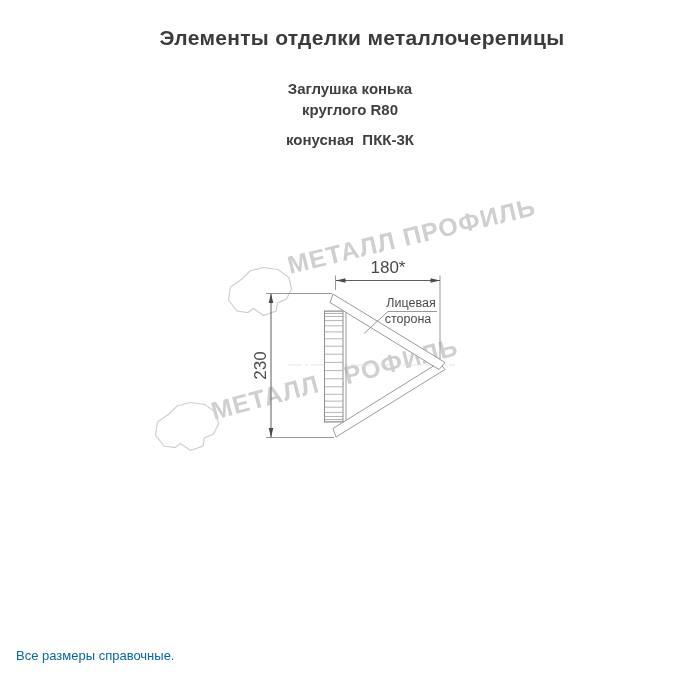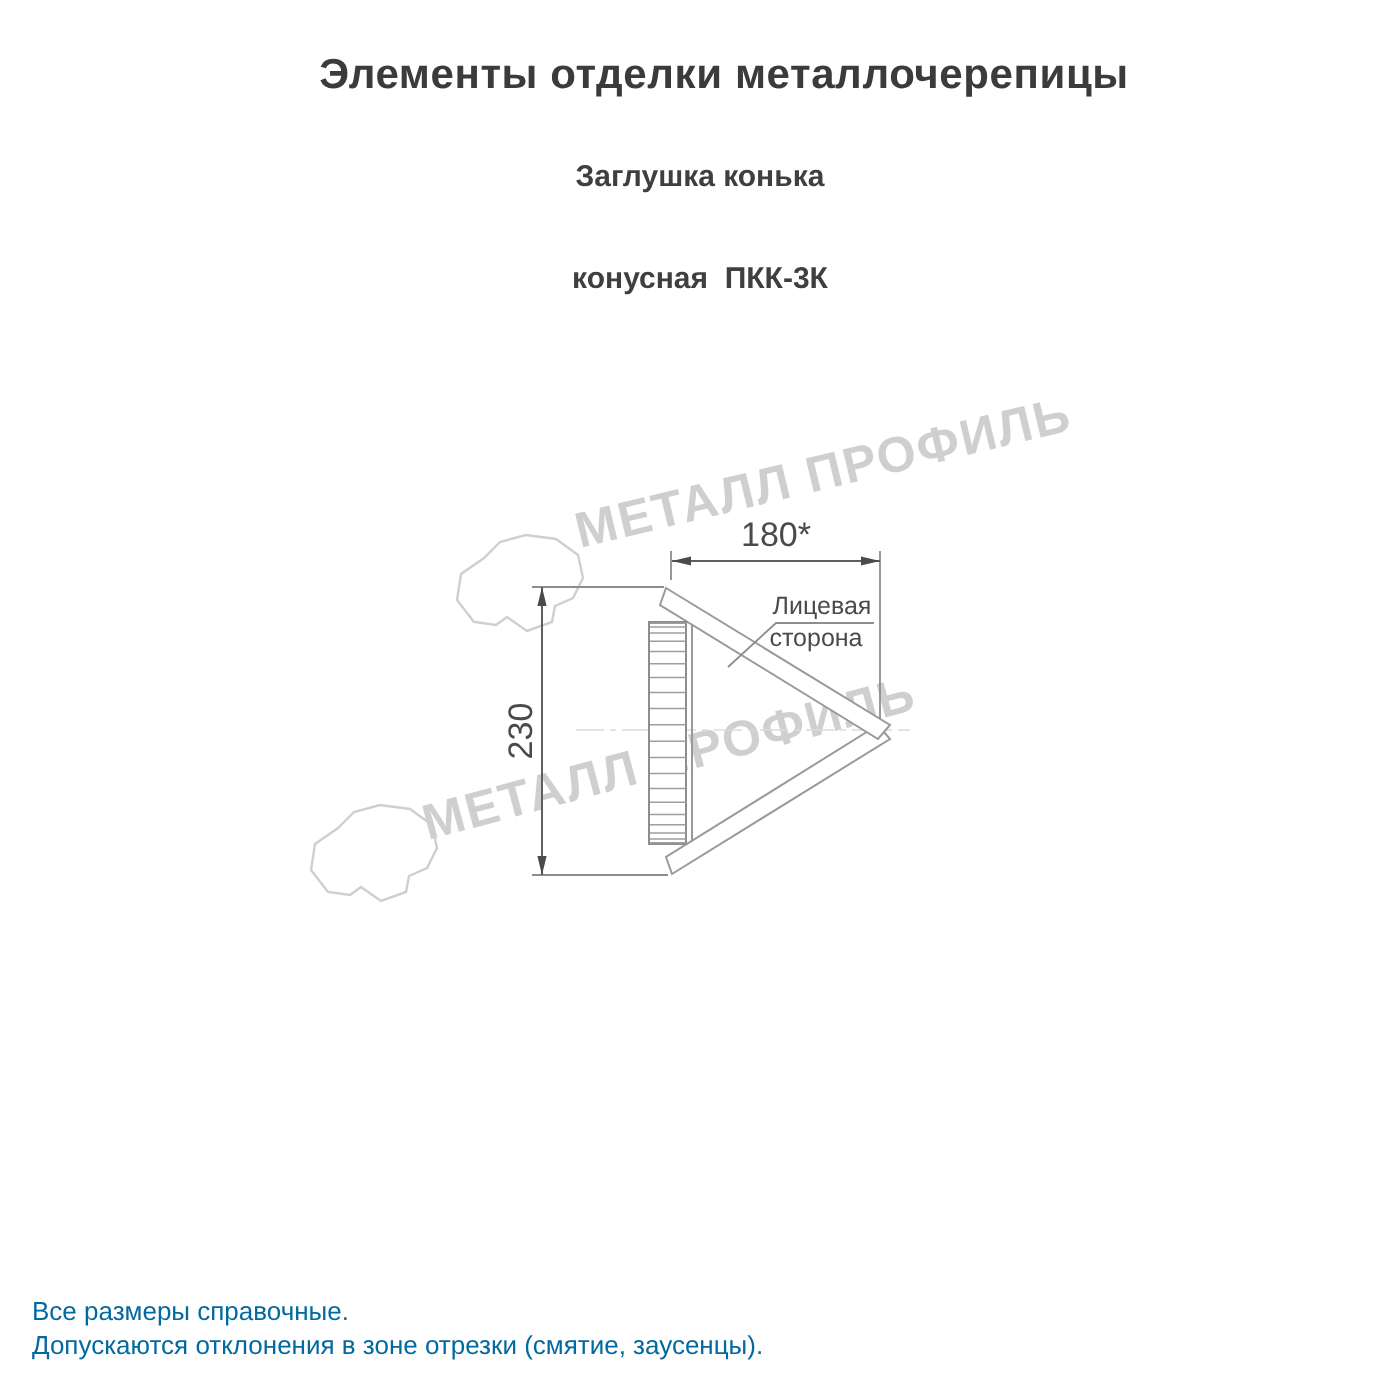--- a/index.html
+++ b/index.html
@@ -40,20 +40,21 @@
     font-size:12.5px;fill:#4a4a4a;
   }
 </style>
 </head>
 <body>
 
 <div class="page-title">Элементы отделки металлочерепицы</div>
 
 <div class="product-block">
   <div>Заглушка конька</div>
+  <div>круглого R80</div>
 </div>
 
 <div class="product-model">конусная  ПКК-3К</div>
 
 <svg class="drawing" width="700" height="700" viewBox="0 0 700 700">
 
   <g>
     <path d="M237,311 L228.5,300 L230.5,287 L242,279 L250,271 L263,267.5 L278,269.5 L289,277.5 L291.5,289 L286.5,299 L277.5,303 L276,311 L263.5,315.5 L253.5,308.5 L248,312.5 Z" fill="none" stroke="#cfcfcf" stroke-width="1.2"></path>
     <path d="M237,311 L228.5,300 L230.5,287 L242,279 L250,271 L263,267.5 L278,269.5 L289,277.5 L291.5,289 L286.5,299 L277.5,303 L276,311 L263.5,315.5 L253.5,308.5 L248,312.5 Z" transform="translate(-73,135)" fill="none" stroke="#cfcfcf" stroke-width="1.2"></path>
     <text class="wm-text" transform="translate(290,274) rotate(-13.5)">МЕТАЛЛ ПРОФИЛЬ</text>
@@ -118,14 +119,13 @@
     <g>
       <polyline points="437,311.5 388,311.5 364,333.5" fill="none" stroke="#8d8d8d" stroke-width="0.9"></polyline>
       <text class="note-text" x="411" y="307" text-anchor="middle">Лицевая</text>
       <text class="note-text" x="408" y="323" text-anchor="middle">сторона</text>
     </g>
   </g>
 </svg>
 
 <div class="footnotes">
   <div>Все размеры справочные.</div>
-  <div>Допускаются отклонения в зоне отрезки (смятие, заусенцы).</div>
 </div>
 
 </body></html>

